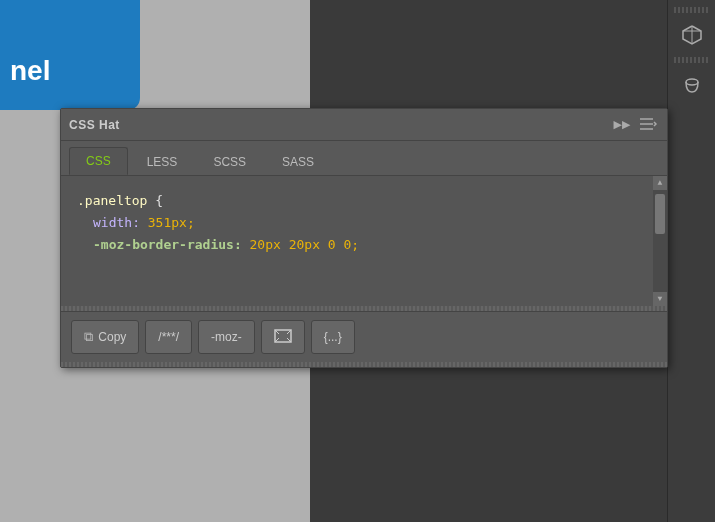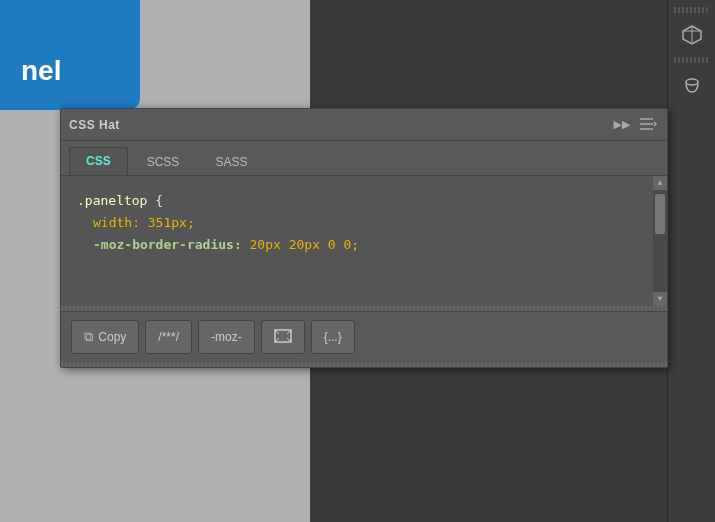--- a/index.html
+++ b/index.html
@@ -30,21 +30,21 @@
       background: #1e7bbf;
       border-radius: 0 0 12px 0;
     }
 
     .panel-label {
       position: absolute;
       left: 0; top: 55px;
       color: #fff;
       font-size: 28px;
       font-weight: bold;
-      padding: 0 21px;
+      padding: 0 10px;
       font-family: Arial, sans-serif;
     }
 
     
     .sidebar-right {
       position: absolute;
       right: 0; top: 0;
       width: 48px;
       height: 522px;
       background: #3c3c3c;
@@ -145,24 +145,24 @@
       cursor: pointer;
       border-radius: 3px 3px 0 0;
       border: 1px solid transparent;
       border-bottom: none;
       background: transparent;
       user-select: none;
     }
 
     .tab.active {
       background: #555555;
-      color: #5eead4;
+      color: #84cc16;
       border-color: #444;
       border-bottom: 1px solid #555555;
-      font-weight: bold;
+      font-weight: normal;
     }
 
     
     .code-area {
       background: #555555;
       padding: 14px 16px;
       min-height: 130px;
       position: relative;
       font-family: 'Courier New', Courier, monospace;
       font-size: 13px;
@@ -206,21 +206,21 @@
 
     .selector {
       color: #fef9c3;
     }
 
     .brace {
       color: #e0e0e0;
     }
 
     .property {
-      color: #eab308;
+      color: #c4b5fd;
       padding-left: 16px;
     }
 
     .value {
       color: #eab308;
     }
 
     .prefix {
       color: #b0d090;
       font-weight: bold;
@@ -321,20 +321,21 @@
             <line x1="1" y1="12" x2="14" y2="12" stroke="#aaa" stroke-width="1.5"></line>
             <polyline points="15,5 17,7 15,9" stroke="#aaa" stroke-width="1.5" fill="none"></polyline>
           </svg>
         </span>
       </div>
     </div>
   </div>
 
   <div class="tabs-row">
     <div class="tab active">CSS</div>
+    <div class="tab">LESS</div>
     <div class="tab">SCSS</div>
     <div class="tab">SASS</div>
   </div>
 
   <div class="code-area">
     <div class="scrollbar-track">
       <div class="scrollbar-up">▲</div>
       <div class="scrollbar-thumb"></div>
       <div class="scrollbar-down" style="position:absolute;bottom:0;">▼</div>
     </div>

